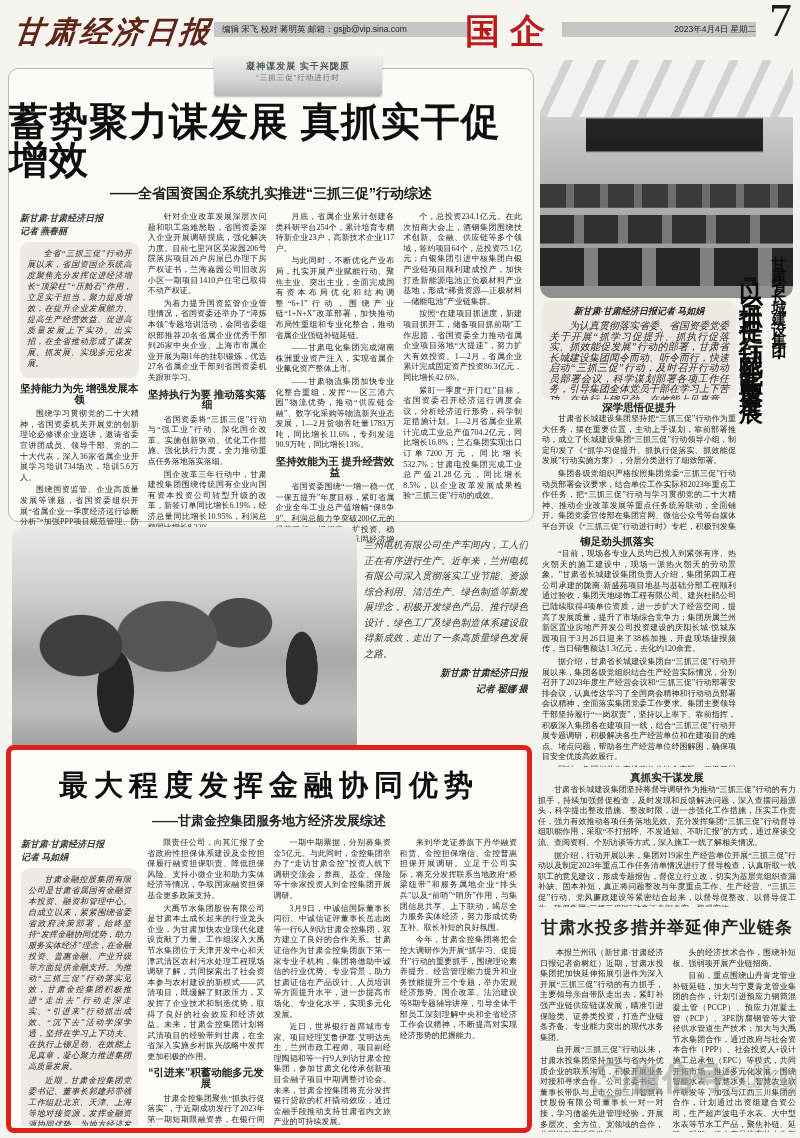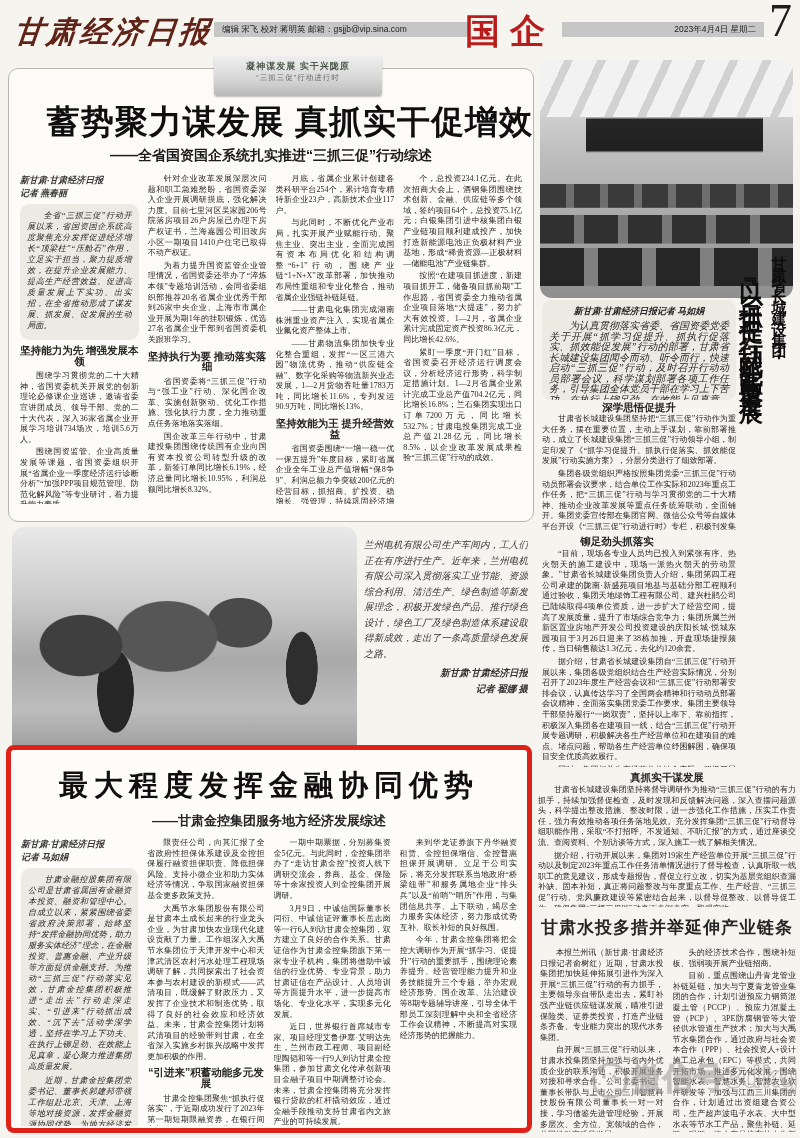--- a/index.html
+++ b/index.html
@@ -4,21 +4,21 @@
 <style>
   html,body{margin:0;padding:0;background:#dcdad5;}
   .page{position:relative;width:800px;height:1138px;background:#f6f4ef;overflow:hidden;
         font-family:"Liberation Serif",serif;color:#262626;}
   
   .masthead{position:absolute;left:14px;top:12px;font-size:30px;font-weight:bold;font-style:italic;
             color:#5f2318;letter-spacing:3px;transform:skewX(-6deg);font-family:"DejaVu Serif",serif;}
   .graybar{position:absolute;top:22px;height:15px;background:#c6c6c6;font-size:8.5px;color:#222;
            font-family:"Liberation Sans",sans-serif;display:flex;align-items:center;}
   .bar-left{left:214px;width:246px;padding-left:8px;}
-  .bar-right{left:562px;width:194px;justify-content:flex-end;padding-right:8px;}
+  .bar-right{left:562px;width:194px;justify-content:flex-end;}
   .section-title{position:absolute;left:462px;top:8px;width:96px;text-align:center;font-size:35px;
                  font-weight:900;letter-spacing:10px;color:#b91c1c;font-family:"Liberation Serif",serif;}
   .page-num{position:absolute;right:8px;top:-6px;font-size:46px;color:#1d1d1d;font-family:"Liberation Serif",serif;}
   
   .col-text{font-size:8px;line-height:10.6px;text-align:justify;overflow:hidden;}
   .col-text p{margin:0 0 2px;text-indent:2em;}
   .subhead{font-family:"Liberation Sans",sans-serif;font-weight:bold;font-size:10.5px;
            text-align:center;margin:5px 0;text-indent:0 !important;}
   .byline{font-style:italic;font-size:9px;font-weight:bold;color:#3a3a3a;line-height:13px;
           text-indent:0 !important;margin-bottom:4px;}
@@ -27,21 +27,21 @@
   .leadbox p{text-indent:2em;margin:0 0 3px;}
   
   .main-box{position:absolute;left:8px;top:68px;width:524px;height:452px;background:#fcfbf8;
             border:1.5px solid #b9b7b2;border-radius:10px;}
   .banner{position:absolute;left:205px;top:-13px;width:168px;height:40px;border-radius:3px;
           background:linear-gradient(180deg,#efefef 0%,#d8d8d8 55%,#b9b9b9 100%);
           box-shadow:0 1px 2px rgba(0,0,0,.25);text-align:center;overflow:hidden;
           font-family:"Liberation Sans",sans-serif;}
   .banner .b1{font-size:9px;font-weight:bold;color:#4c5a4c;margin-top:4px;letter-spacing:1px;}
   .banner .b2{font-size:7.5px;color:#6a6a6a;letter-spacing:1px;}
-  .main-headline{margin-top:34px;text-align:right;font-size:33px;font-weight:900;color:#0f0f0f;
+  .main-headline{margin-top:34px;text-align:left;font-size:39px;font-weight:900;color:#0f0f0f;
                  font-family:"Liberation Sans",sans-serif;letter-spacing:1px;line-height:38px;}
   .main-subtitle{text-align:center;font-size:14px;font-weight:bold;margin-top:6px;color:#1c1c1c;
                  font-family:"Liberation Sans",sans-serif;}
   .main-cols{display:flex;gap:9px;padding:9px 11px 0;height:330px;}
   .main-cols .col{flex:1;height:100%;}
   
   .photo1{position:absolute;left:12px;top:527px;width:345px;height:228px;border-radius:12px;
           background:
             radial-gradient(ellipse 70px 52px at 20% 52%, #3f3f3f 0 58%, rgba(0,0,0,0) 60%),
             radial-gradient(ellipse 85px 60px at 45% 48%, #565656 0 58%, rgba(0,0,0,0) 60%),
@@ -117,21 +117,21 @@
     </div>
     <div class="main-headline">蓄势聚力谋发展 真抓实干促增效</div>
     <div class="main-subtitle">——全省国资国企系统扎实推进“三抓三促”行动综述</div>
     <div class="main-cols">
       <div class="col col-text">
         <div class="byline">
           <span>新甘肃·甘肃经济日报</span><br>
           <span>记者 燕春丽</span>
         </div>
         <div class="leadbox">
-          <p>全省“三抓三促”行动开展以来，省国资国企系统高度聚焦充分发挥促进经济增长“顶梁柱”“压舱石”作用，立足实干担当，聚力提质增效，在提升企业发展能力、提高生产经营效益、促进高质量发展上下实功、出实招，在全省推动形成了谋发展、抓发展、促发展的生动局面。</p>
+          <p>全省“三抓三促”行动开展以来，省国资国企系统高度聚焦充分发挥促进经济增长“顶梁柱”“压舱石”作用，立足实干担当，聚力提质增效，在提升企业发展能力、提高生产经营效益、促进高质量发展上下实功、出实招，在全省推动形成了谋发展、抓发展、实现多元化发展。</p>
         </div>
         <div class="subhead">坚持能力为先 增强发展本领</div>
         <p>围绕学习贯彻党的二十大精神，省国资委机关开展党的创新理论必修课企业巡讲，邀请省委宣讲团成员、领导干部、党的二十大代表，深入36家省属企业开展学习培训734场次，培训5.6万人。</p>
         <p>围绕国资监管、企业高质量发展等课题，省国资委组织开展“省属企业一季度经济运行诊断分析”“加强PPP项目规范管理、防范化解风险”等专业研讨，着力提升能力素质。</p>
       </div>
       <div class="col col-text">
         <p>针对企业改革发展深层次问题和职工急难愁盼，省国资委深入企业开展调研摸底，强化解决力度。目前七里河区吴家园206号院落房项目26户房屋已办理下房产权证书，兰海嘉园公司旧改房小区一期项目1410户住宅已取得不动产权证。</p>
         <p>为着力提升国资监管企业管理情况，省国资委还举办了“淬炼本领”专题培训活动，会同省委组织部推荐20名省属企业优秀干部到26家中央企业、上海市市属企业开展为期1年的挂职锻炼，优选27名省属企业干部到省国资委机关跟班学习。</p>
         <div class="subhead">坚持执行为要 推动落实落细</div>
         <p>省国资委将“三抓三促”行动与“强工业”行动、深化国企改革、实施创新驱动、优化工作措施、强化执行力度，全力推动重点任务落地落实落细。</p>

